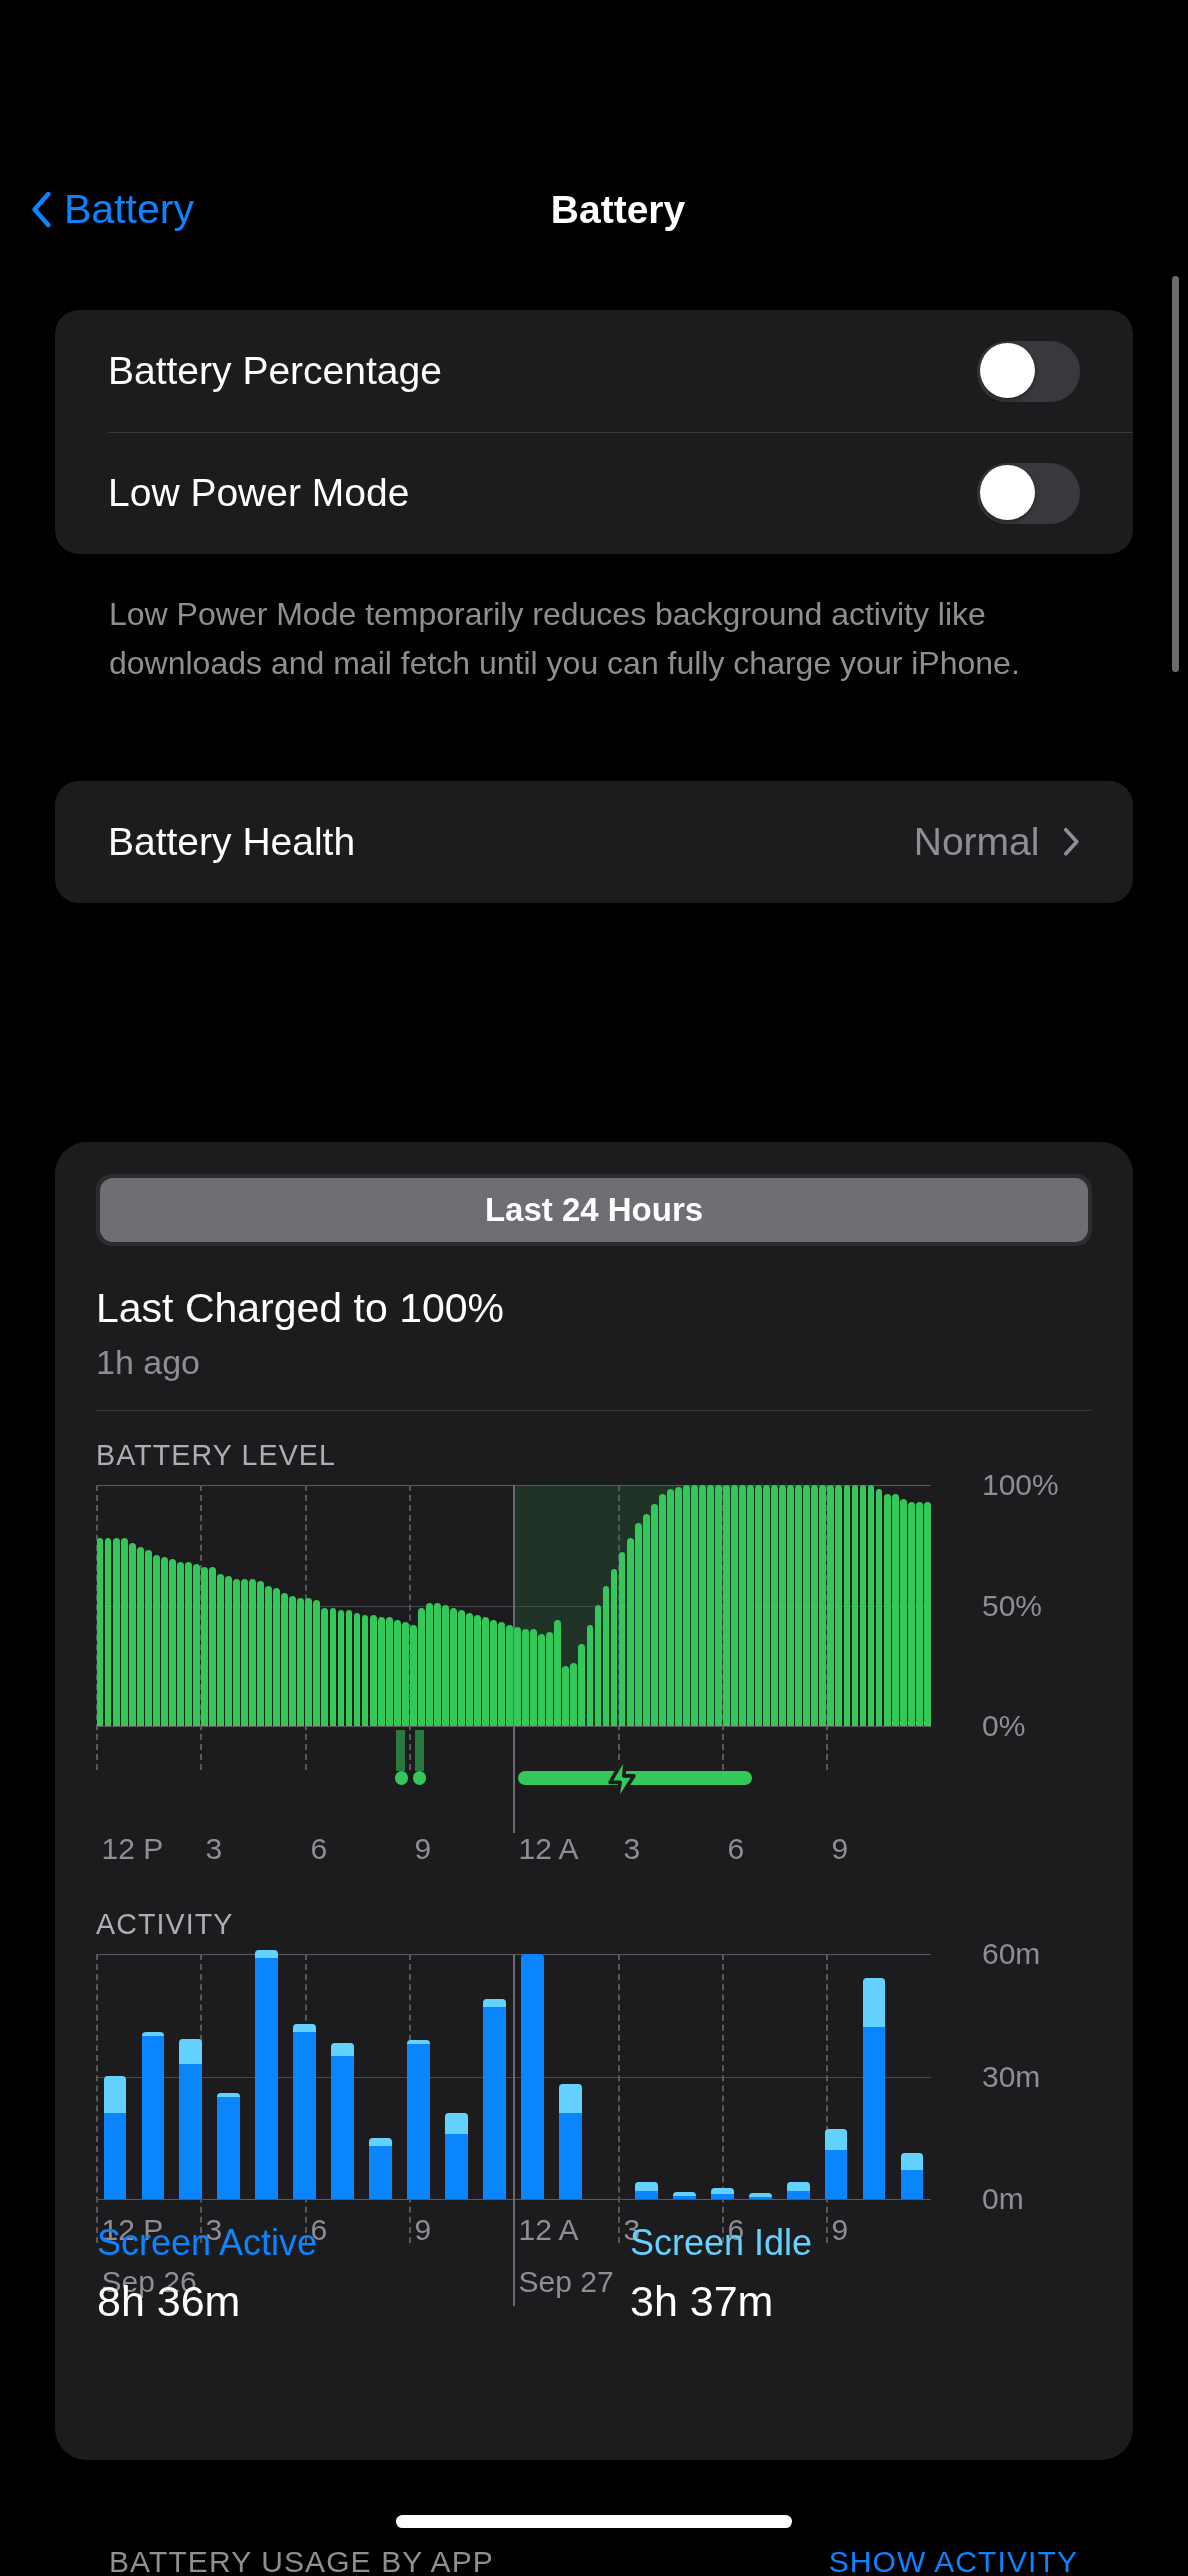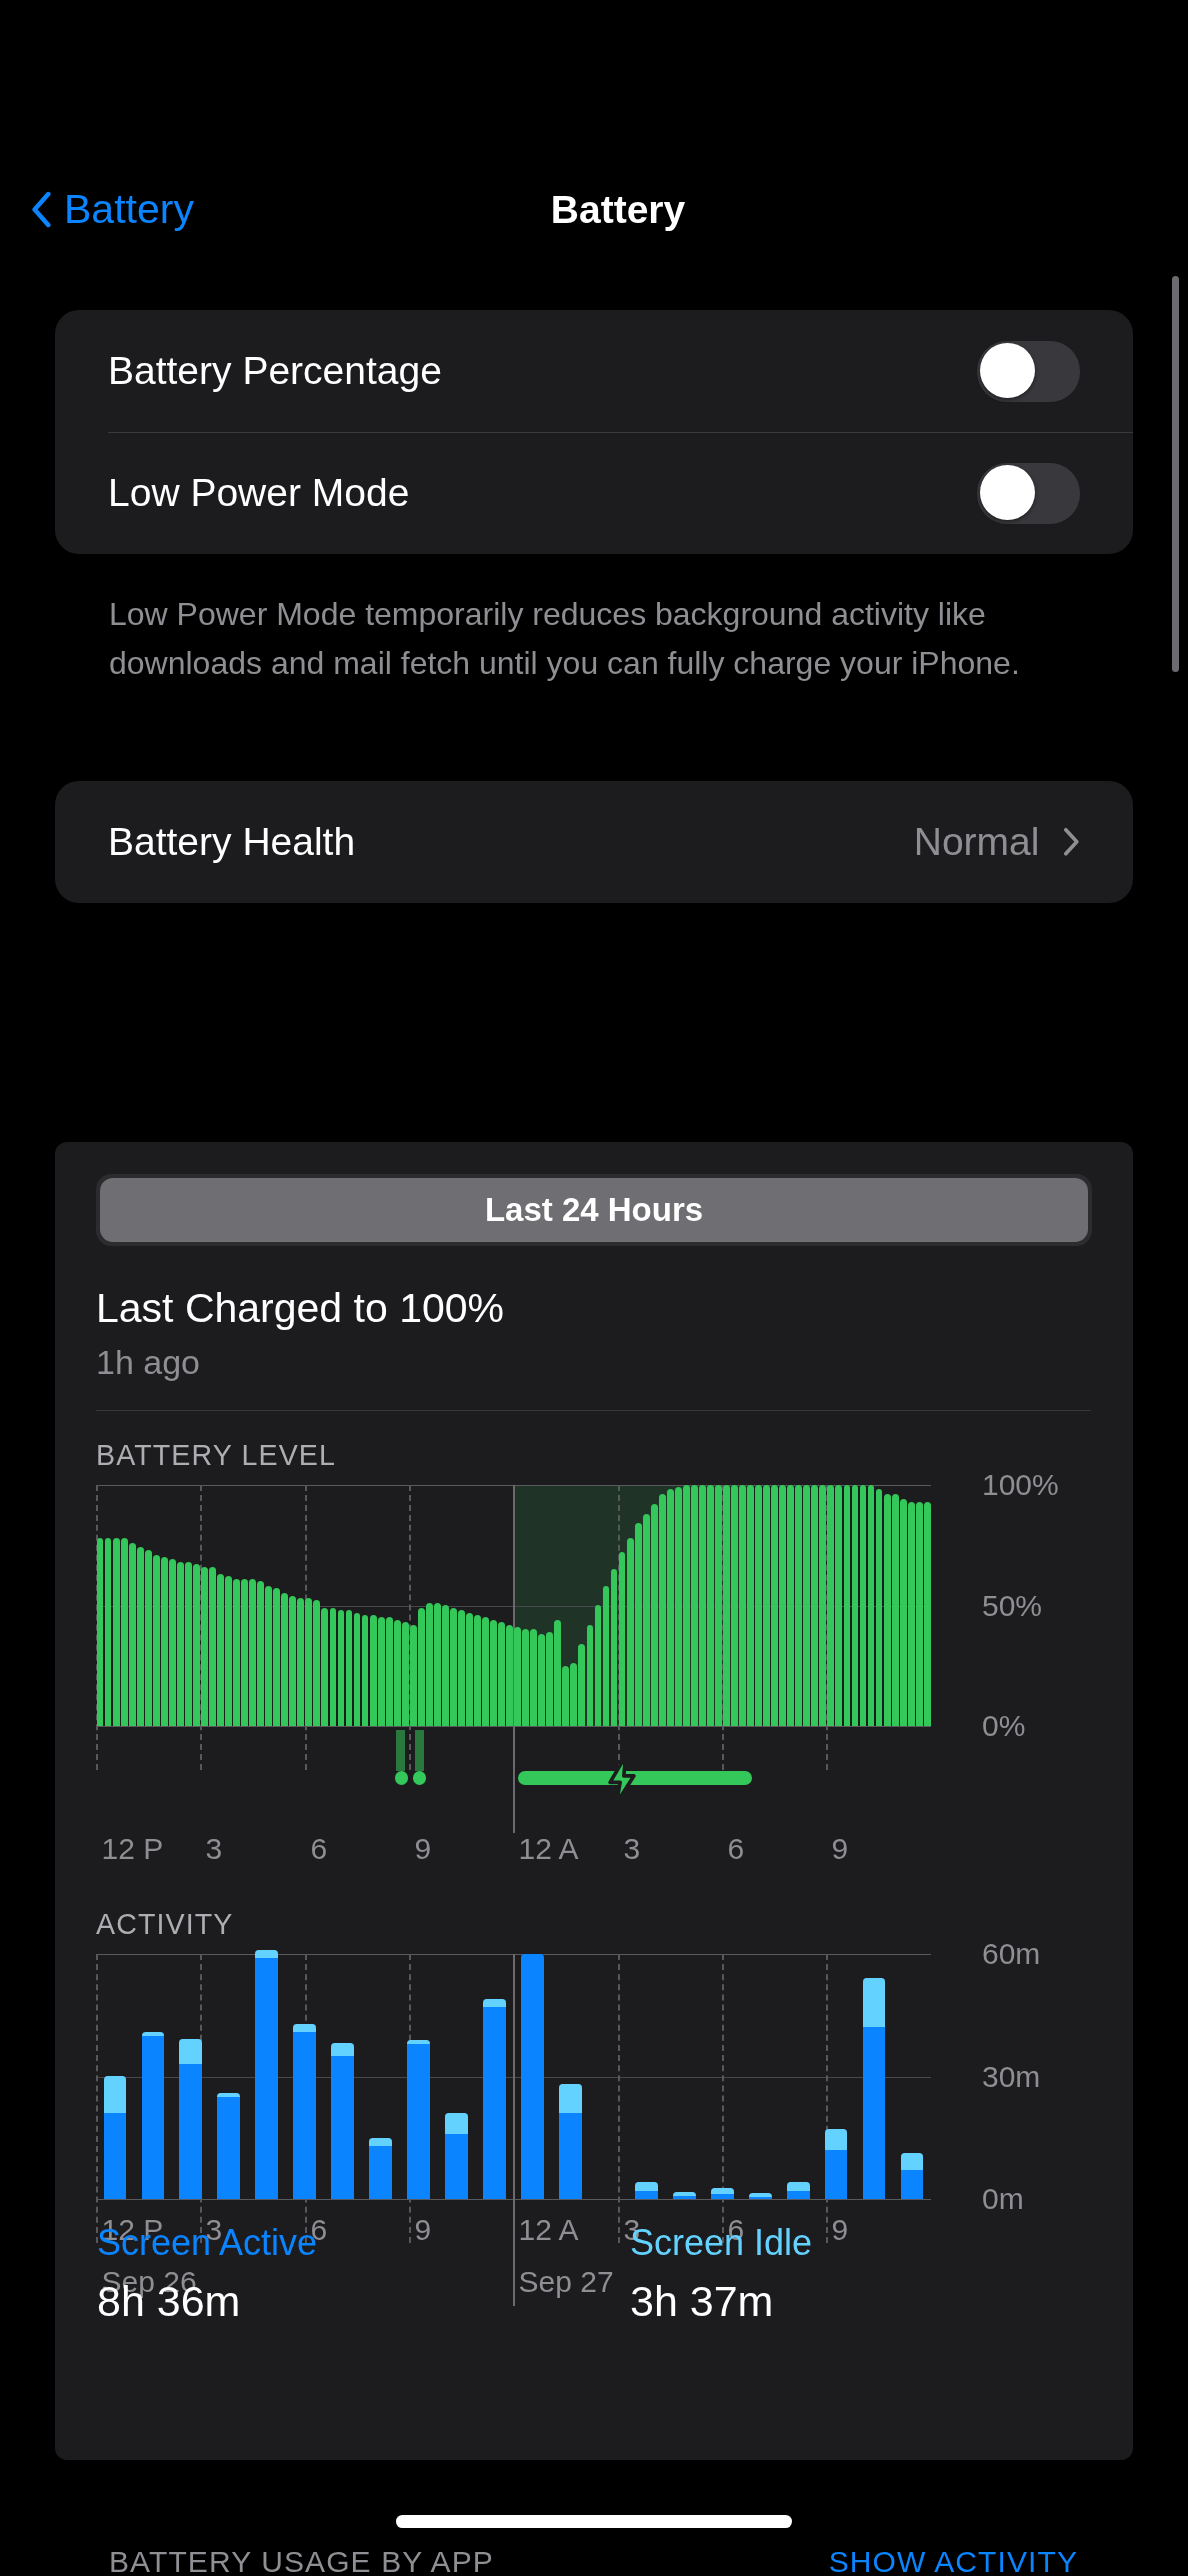--- a/index.html
+++ b/index.html
@@ -90,21 +90,21 @@
   }
 
   .footnote {
     position:absolute; left:109px; width:995px;
     color:#8e8e93; font-size:32px; line-height:1.53;
   }
 
   
   .usage-card {
     position:absolute; left:55px; top:1142px; width:1078px; height:1318px;
-    background:#1c1c1e; border-radius:12px; overflow:hidden;
+    background:#1c1c1e; border-radius:32px; overflow:hidden;
   }
   .segmented {
     margin:32px 41px 0 41px; height:72px;
     background:#2c2c2e; border-radius:15.7px;
     display:flex; padding:3.7px;
   }
   .seg {
     flex:1; display:flex; align-items:center; justify-content:center;
     border-radius:13px; color:#fff; font-size:33px;
   }

